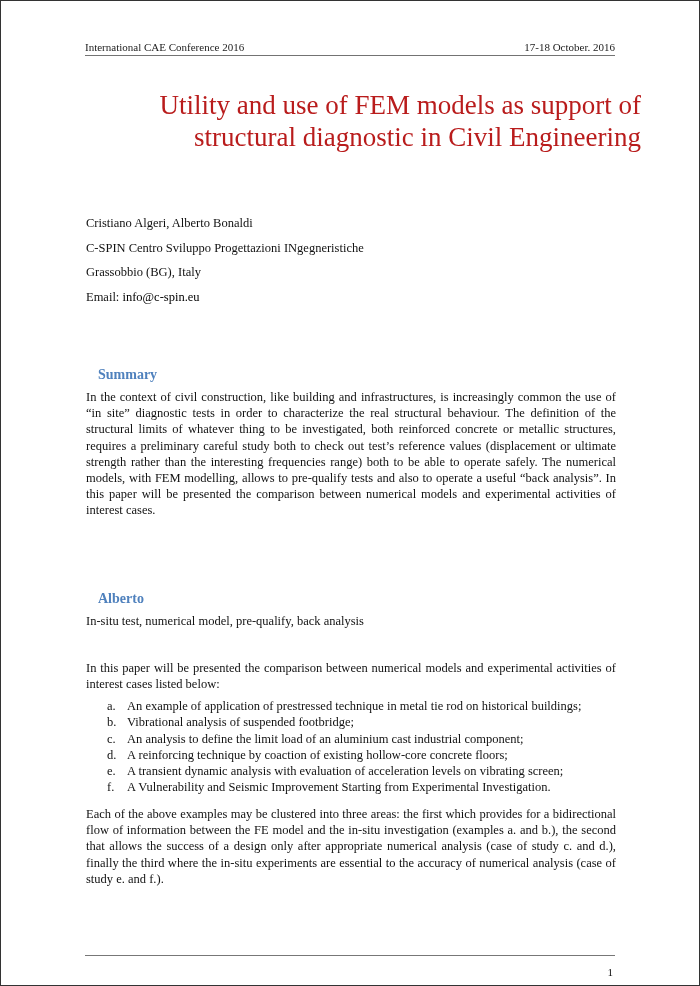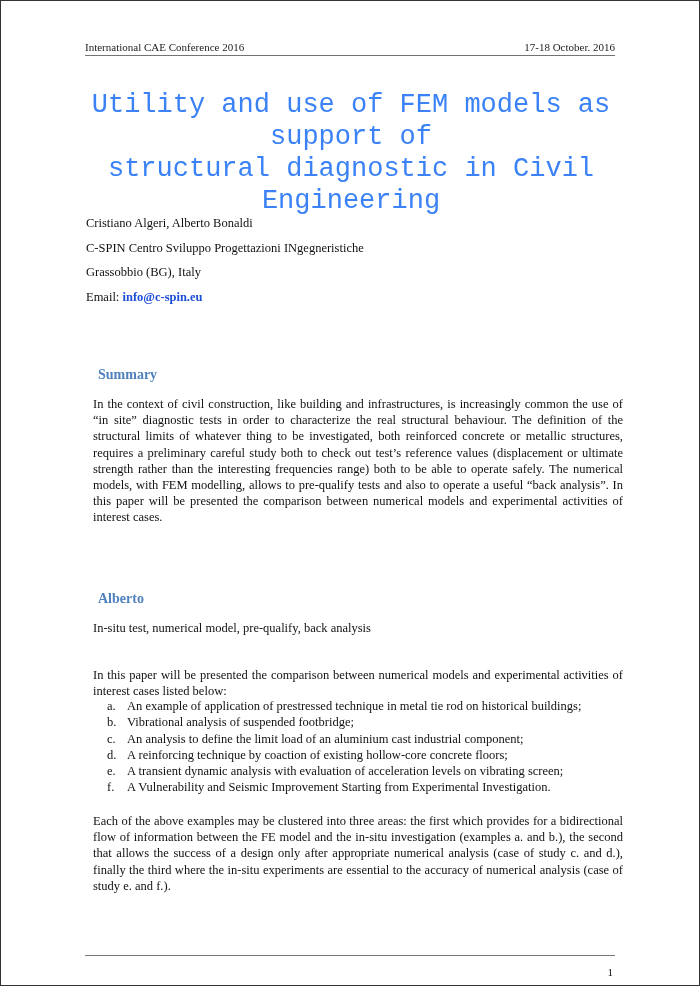--- a/index.html
+++ b/index.html
@@ -4,27 +4,27 @@
 <style>
   html, body { margin: 0; padding: 0; background: #ffffff; }
   body { width: 700px; height: 986px; position: relative; overflow: hidden;
          font-family: "Liberation Serif", "DejaVu Serif", serif; color: #111; }
   .page { position: absolute; left: 0; top: 0; width: 698px; height: 984px;
           border: 1px solid #333; background: #fff; }
   .running-header { position: absolute; left: 84px; top: 40px; width: 530px;
           height: 14px; border-bottom: 1px solid #737373; font-size: 11px; color: #222; }
   .running-header .left { position: absolute; left: 0; top: 0; }
   .running-header .right { position: absolute; right: 0; top: 0; text-align: center; }
-  .title { position: absolute; left: 60px; top: 88px; width: 580px; text-align: center;
-           font-size: 27px; line-height: 32px; color: #3b82f6; font-family: Liberation Mono, monospace; }
+  .title { position: absolute; left: 60px; top: 88px; width: 580px; text-align: right;
+           font-size: 27px; line-height: 32px; color: #b91c1c; }
   .authors { position: absolute; left: 85px; top: 210px; font-size: 12.5px; line-height: 24.5px; }
-  .authors .red { color: #1d4ed8; font-weight: bold; }
+  .authors .red { color: #000000; font-weight: normal; }
   h2 { position: absolute; left: 85px; margin: 12px; font-size: 14px; font-weight: bold; color: #4f81bd; }
   .para { position: absolute; left: 85px; width: 530px; font-size: 12.5px; line-height: 16.2px;
-          text-align: justify; margin: 7px; }
+          text-align: justify; margin: 0; }
   .list { position: absolute; left: 106px; top: 697px; width: 520px; font-size: 12.5px;
           line-height: 16.3px; margin: 0; padding: 0; list-style: none; }
   .list li { position: relative; padding-left: 20px; }
   .list .marker { position: absolute; left: 0; top: 0; }
   .footer-line { position: absolute; left: 84px; top: 954px; width: 530px; height: 0;
           border-top: 1.5px solid #777; }
   .page-number { position: absolute; right: 86px; top: 965px; font-size: 11px; }
 </style>
 </head>
 <body>

